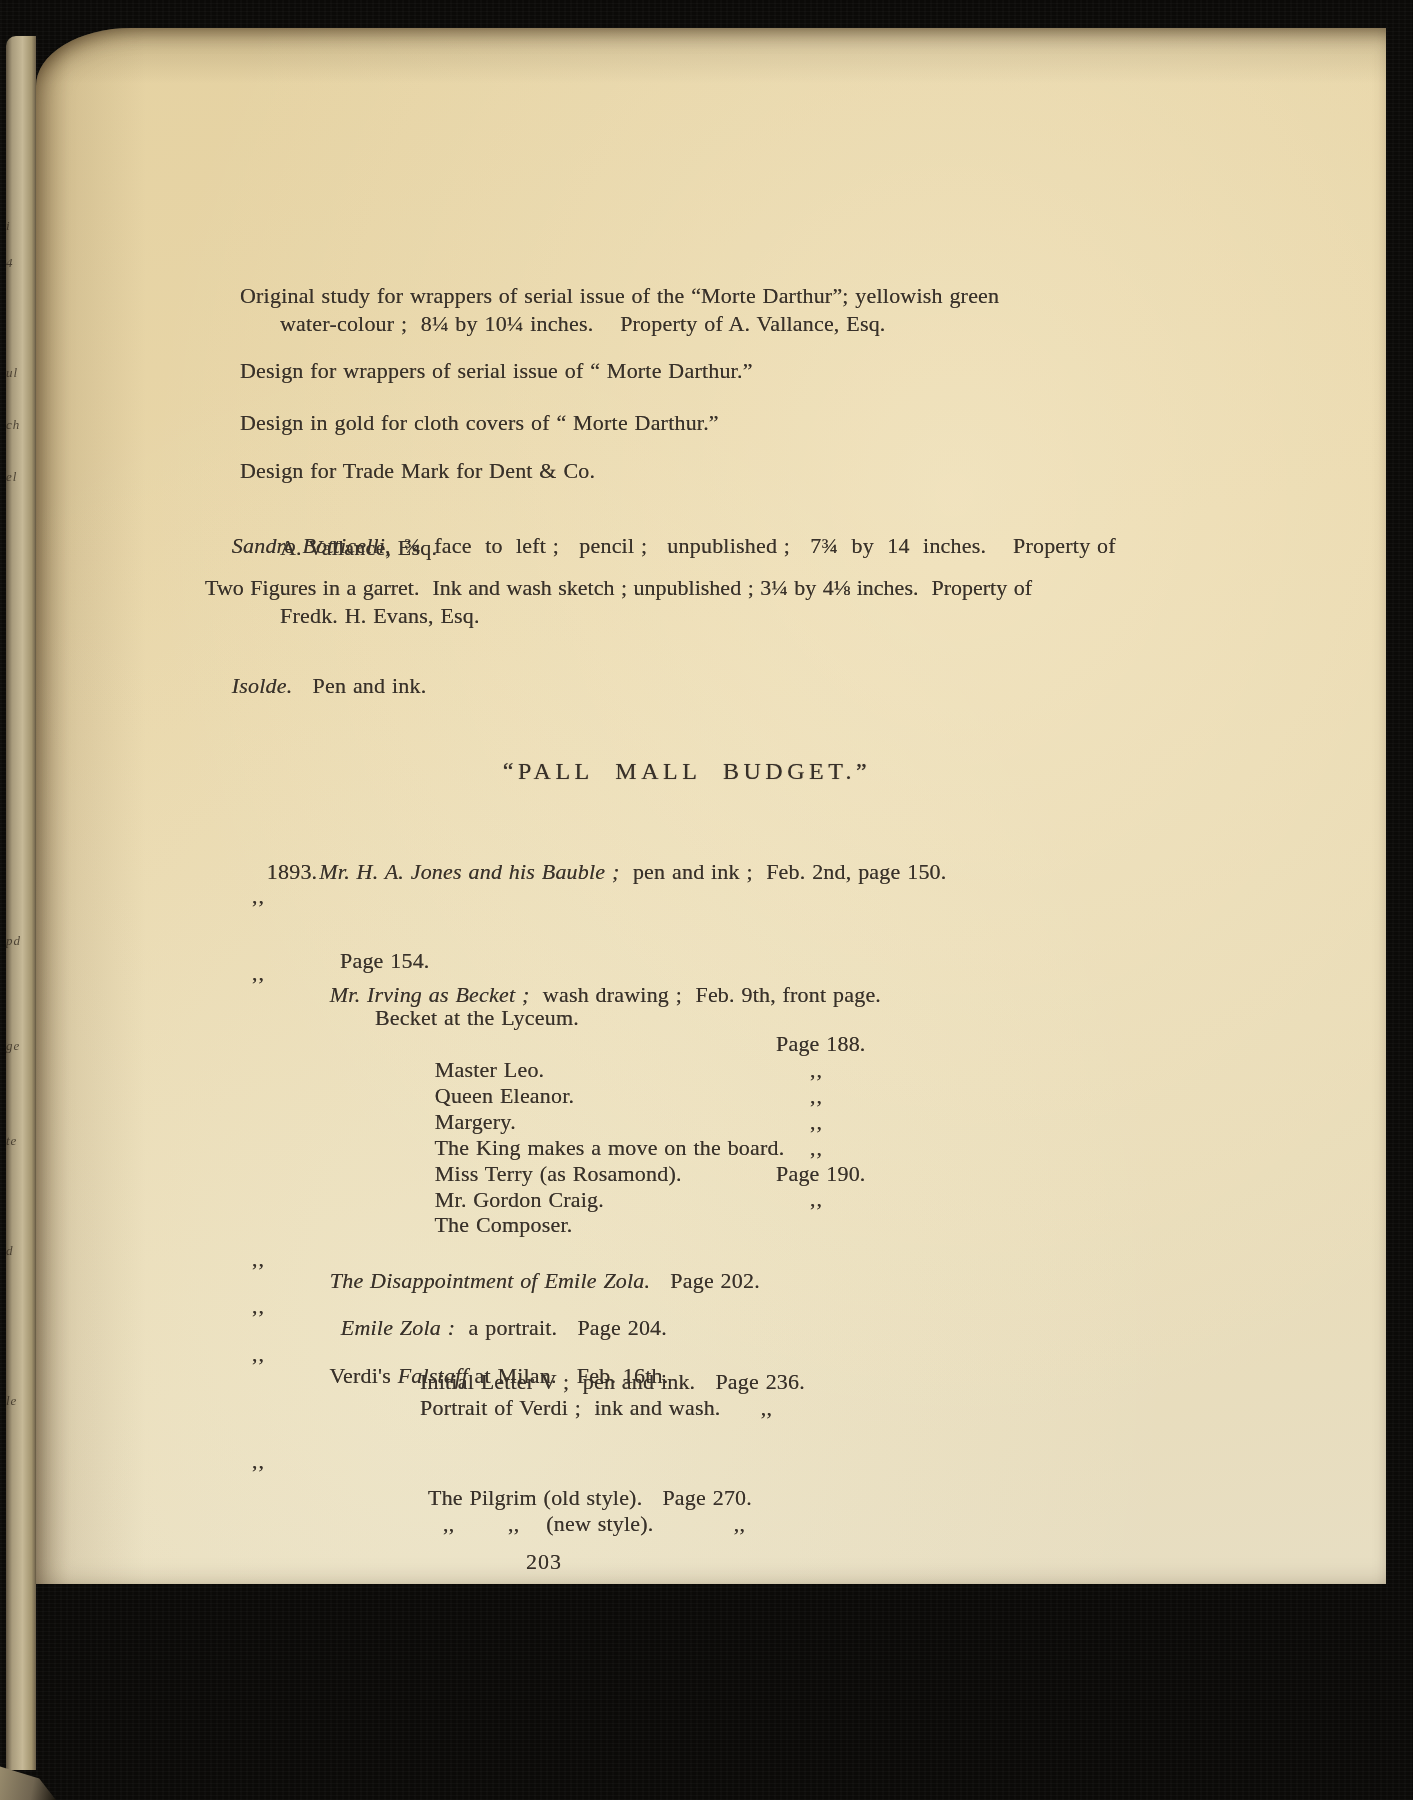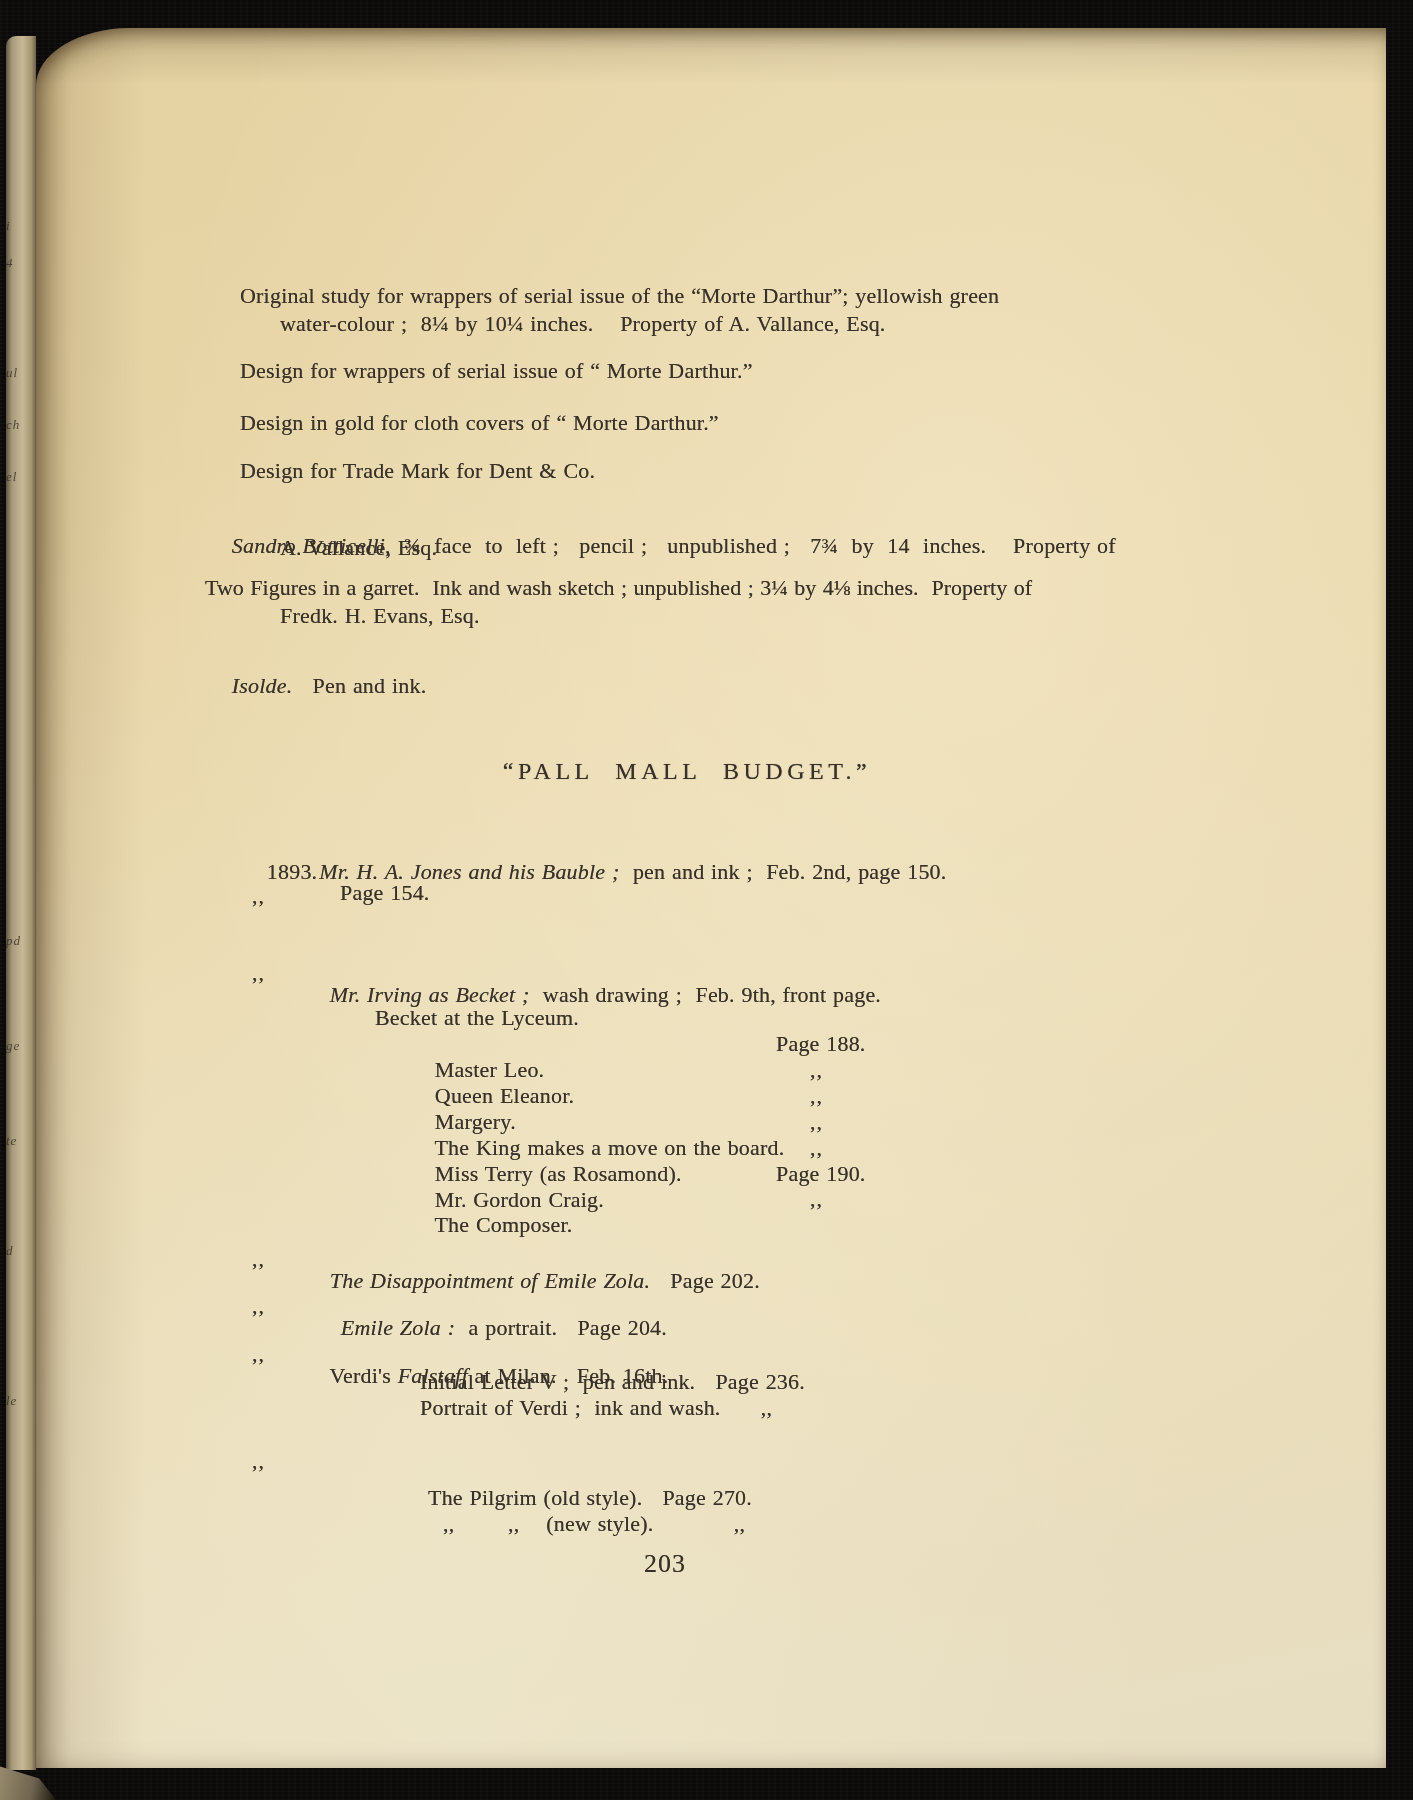--- a/index.html
+++ b/index.html
@@ -21,21 +21,21 @@
     position:absolute;left:0;width:26px;font-size:13px;color:rgba(52,44,32,0.8);
     font-style:italic;letter-spacing:1px;overflow:hidden;white-space:pre;
   }
   .underpages{
     position:absolute;left:0px;top:1752px;width:56px;height:48px;
     background:linear-gradient(100deg,#9a8d6e 0%,#6f6450 60%,#1a160f 100%);
     clip-path:polygon(0 30%,70% 55%,100% 100%,0 100%);
   }
   
   .page{
-    position:absolute;left:36px;top:28px;width:1350px;height:1740px;
+    position:absolute;left:36px;top:28px;width:1350px;height:1556px;
     background:
       radial-gradient(ellipse at 68% 30%, rgba(255,249,229,0.35), rgba(255,249,229,0) 62%),
       radial-gradient(ellipse at 30% 85%, rgba(250,250,235,0.28), rgba(250,250,235,0) 55%),
       linear-gradient(90deg, rgba(86,60,26,0.30) 0px, rgba(86,60,26,0.12) 34px, rgba(86,60,26,0) 110px),
       linear-gradient(180deg, rgba(70,52,22,0.20) 0px, rgba(70,52,22,0) 56px),
       linear-gradient(168deg,#e5d2a2 0%,#e9d7aa 40%,#e9dcb8 76%,#e7dec3 100%);
     border-top-left-radius:95px 58px;
     box-shadow: inset 14px 0 30px -10px rgba(46,28,8,0.5), inset 0 12px 20px -10px rgba(46,28,8,0.55), 0 0 1px rgba(0,0,0,0.6);
     color:#38312a;
     font-size:22px;
@@ -52,22 +52,22 @@
     text-shadow:0 0 0.7px rgba(56,46,34,0.7);
   }
   .year{display:inline-block;margin-right:2px;}
   .mditto{position:absolute;left:216px;white-space:pre;letter-spacing:1px;
       text-shadow:0 0 0.6px rgba(56,46,34,0.65);}
   .brow{position:absolute;left:372px;width:520px;white-space:pre;line-height:26px;
       text-shadow:0 0 0.6px rgba(56,46,34,0.65);}
   .ref-page{position:absolute;left:368px;top:0;}
   .ref-ditto{position:absolute;left:402px;top:0;letter-spacing:1px;}
   .wide{word-spacing:5px;}
-  .pagenum{position:absolute;top:1521px;left:490px;width:160px;text-align:right;
-      font-size:26px;letter-spacing:1px;text-shadow:0 0 0.6px rgba(56,46,34,0.65);}
+  .pagenum{position:absolute;top:1521px;left:490px;width:160px;text-align:left;
+      font-size:22px;letter-spacing:1px;text-shadow:0 0 0.6px rgba(56,46,34,0.65);}
 </style>
 </head>
 <body>
 
 <div class="edge-page">
   <div class="edge-frag" style="top:182px">i</div>
   <div class="edge-frag" style="top:219px">4</div>
   <div class="edge-frag" style="top:329px">ul</div>
   <div class="edge-frag" style="top:381px">ch</div>
   <div class="edge-frag" style="top:433px">el</div>
@@ -103,21 +103,21 @@
   </div>
 
 
   <div class="heading">“PALL MALL BUDGET.”</div>
 
   <div class="ln" style="left:204px;top:805px">
     <span class="year">1893.</span><span class="it">Mr. H. A. Jones and his Bauble ;</span><span>  pen and ink ;  Feb. 2nd, page 150.</span>
   </div>
 
   <div class="mditto" style="top:855px">,,</div>
-  <div class="ln" style="left:304px;top:852px">Page 154.</div>
+  <div class="ln" style="left:304px;top:920px">Page 154.</div>
 
   <div class="mditto" style="top:932px">,,</div>
   <div class="ln" style="left:267px;top:928px">
     <span class="it">Mr. Irving as Becket ;</span><span>  wash drawing ;  Feb. 9th, front page.</span>
   </div>
 
   <div class="ln" style="left:339px;top:977px">Becket at the Lyceum.</div>
 
   <div class="brow" style="top:1003px">
     <span>Master Leo.</span><span class="ref-page">Page 188.</span>

